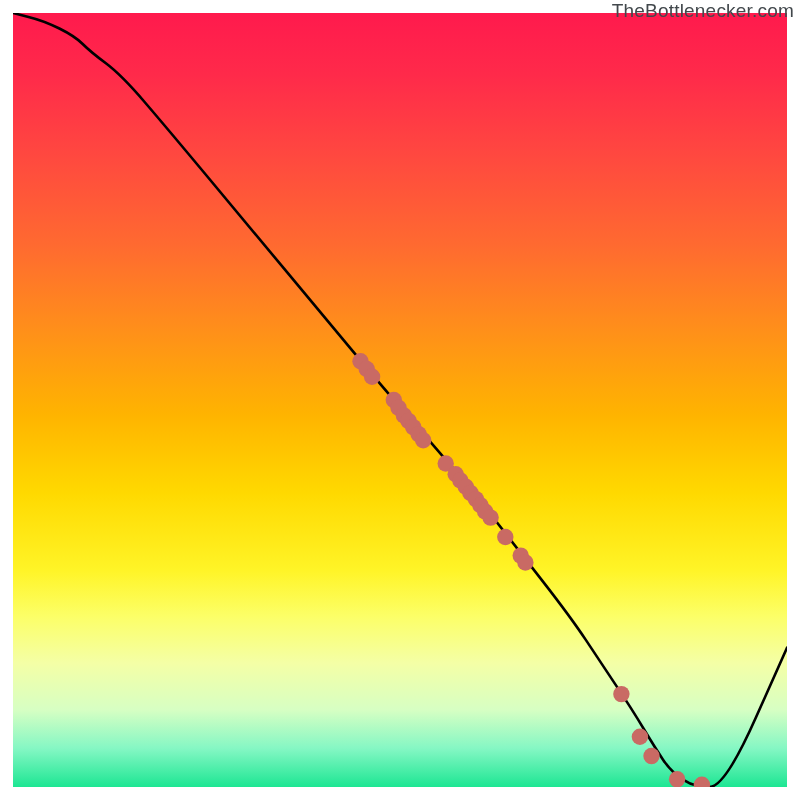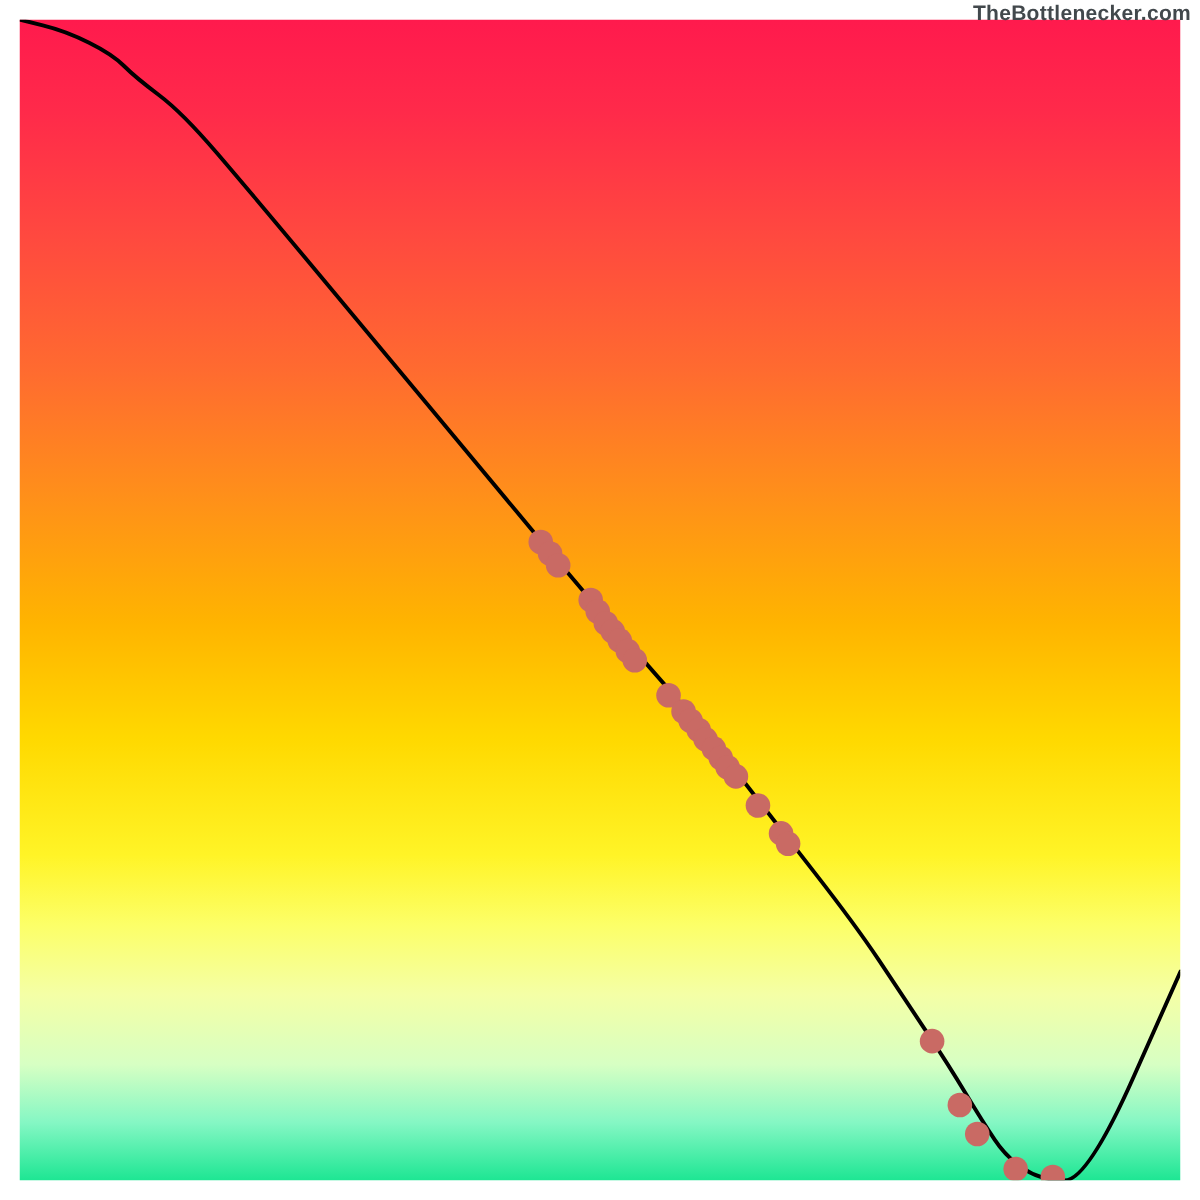--- a/index.html
+++ b/index.html
@@ -41,22 +41,22 @@
     position: absolute;
     inset: 0;
     width: 100%;
     height: 100%;
   }
   .attribution {
     position: absolute;
     top: 0;
     right: 6px;
     font-family: Arial, Helvetica, sans-serif;
-    font-size: 14px;
-    font-weight: 700;
+    font-size: 19px;
+    font-weight: 400;
     color: #42484c;
     letter-spacing: 0.2px;
   }
 </style>
 </head>
 <body>
 
 <div class="chart-container">
   <div class="plot-area">
     <div class="gradient-bg"></div>

